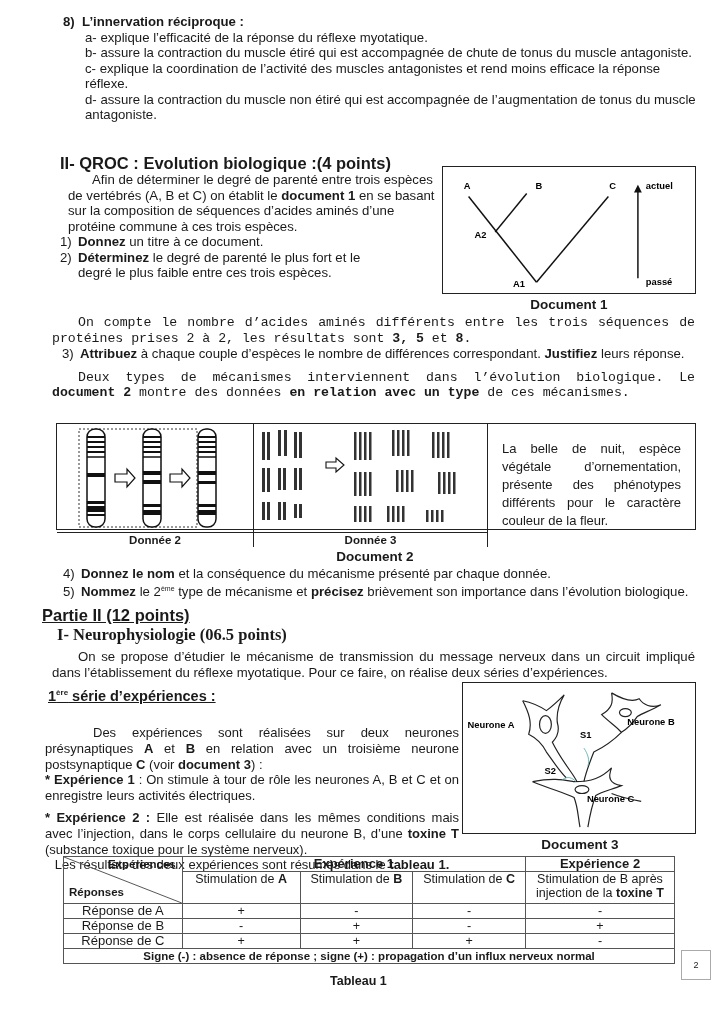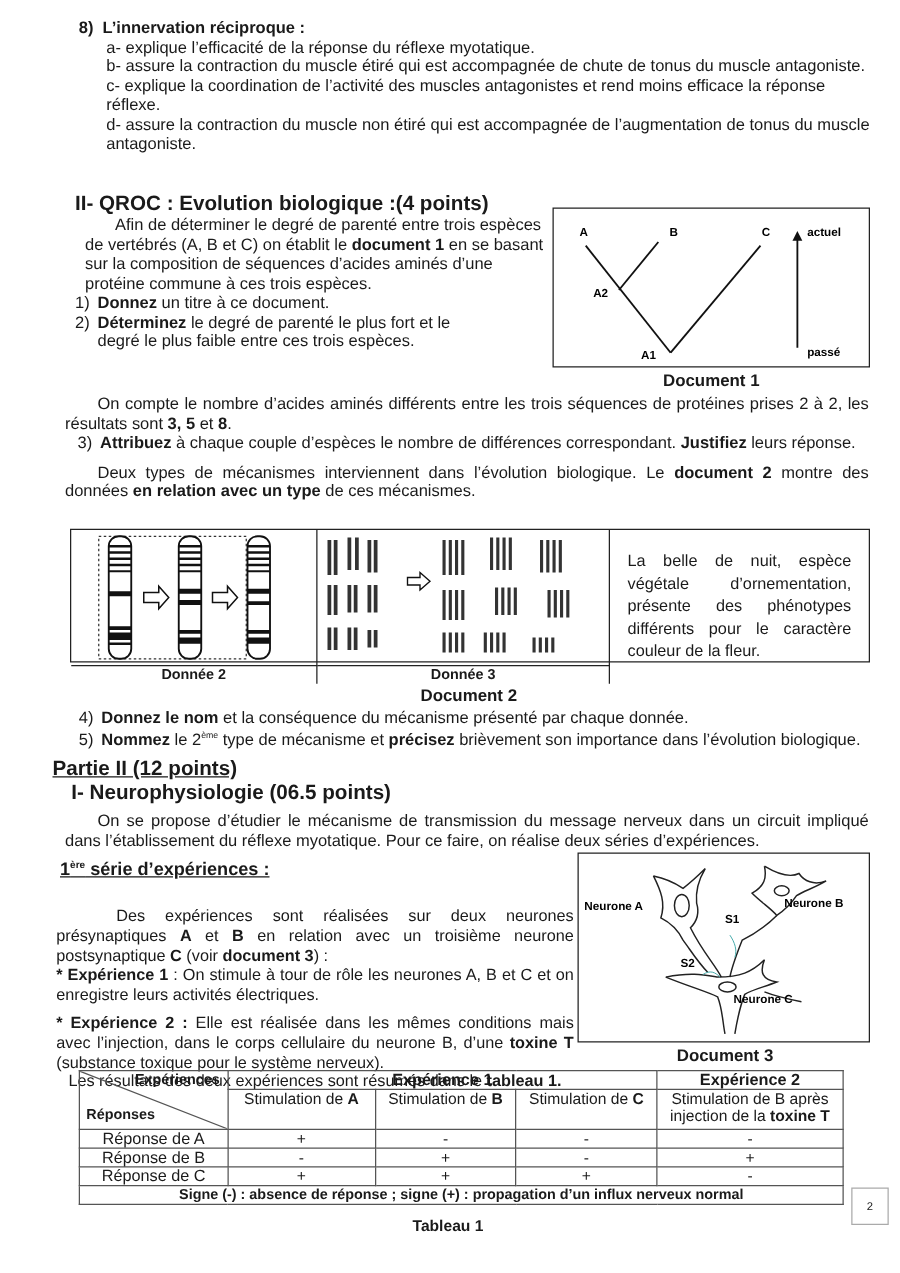--- a/index.html
+++ b/index.html
@@ -14,30 +14,30 @@
   .h2 { font-size: 16.5px; font-weight: bold; line-height: 19px; }
   .sec2 { left: 60px; top: 154px; }
   .intro1 { left: 68px; top: 172px; width: 372px; }
   .intro1 p { text-indent: 24px; }
   .qlist .qi { display: flex; }
   .qlist .num { width: 18px; flex: none; }
   .doc1 { left: 442px; top: 166px; width: 254px; height: 128px; border: 1.5px solid #222; }
   .doc1 svg { width: 100%; height: 100%; }
   .doc-caption { font-weight: bold; font-size: 13.5px; text-align: center; }
   .para2 { left: 52px; top: 315px; width: 643px; }
-  .para2 p.ind { text-indent: 26px; }
+  .para2 p.ind { text-indent: 26px; font-family: Liberation Mono, monospace; }
   .doc2 { left: 56px; top: 423px; width: 640px; height: 107px; border: 1.5px solid #222; display: grid; grid-template-columns: 197px 234px 1fr; grid-template-rows: 108px 1fr; }
   .doc2 > div { border-right: 1.2px solid #222; }
   .doc2 > div:nth-child(3n) { border-right: none; }
   .doc2 .lbl { border-top: 1.2px solid #222; font-weight: bold; font-size: 11.5px; text-align: center; line-height: 14px; }
   .doc2 .txt3 { padding: 16px 14px 0 14px; font-size: 13px; line-height: 18px; text-align: justify; }
   .q45 { left: 63px; top: 566px; width: 650px; }
   .q45 sup { font-size: 7px; vertical-align: super; line-height: 0; }
   .part2 { left: 42px; top: 608px; font-size: 16.5px; font-weight: bold; text-decoration: underline; }
-  .neuro { left: 57px; top: 627px; font-size: 16.5px; font-weight: bold; }
+  .neuro { left: 57px; top: 627px; font-size: 16.5px; font-weight: bold; font-family: Liberation Serif, serif; }
   .para3 { left: 52px; top: 649px; width: 643px; }
   .para3 p { text-indent: 26px; }
   .serie { left: 48px; top: 689px; font-size: 14.5px; font-weight: bold; text-decoration: underline; }
   .serie sup { font-size: 8px; vertical-align: super; line-height: 0; }
   .exp-text { left: 45px; top: 705px; width: 414px; font-size: 13px; line-height: 15.8px; }
   .exp-text p { text-align: justify; }
   .doc3 { left: 462px; top: 682px; width: 234px; height: 152px; border: 1.5px solid #222; }
   .tab1 { left: 63px; top: 856px; width: 612px; border-collapse: collapse; font-size: 12.5px; line-height: 14px; }
   .tab1 td, .tab1 th { border: 1px solid #555; text-align: center; padding: 0 2px; font-weight: normal; }
   .tab1 .bold { font-weight: bold; }

